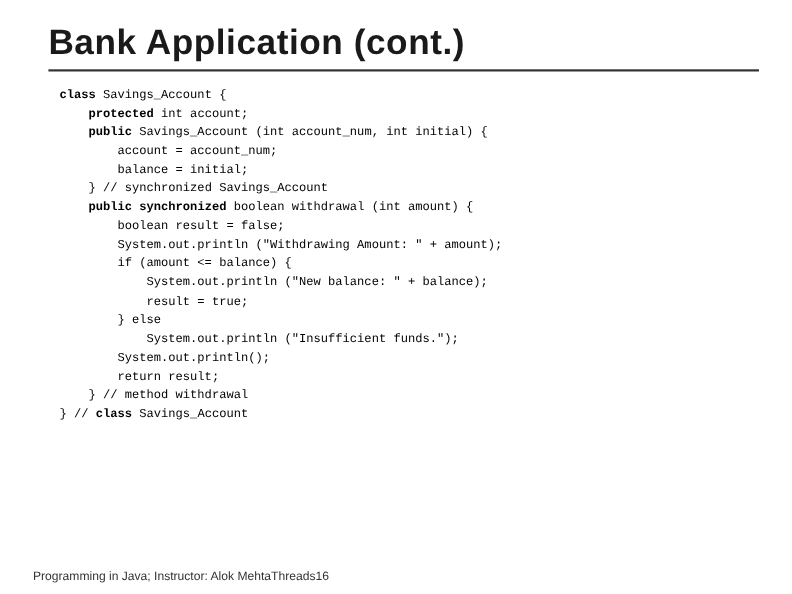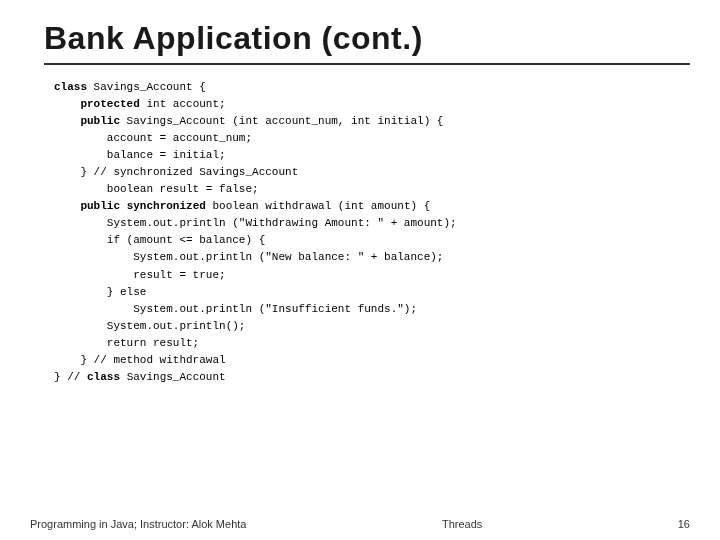--- a/index.html
+++ b/index.html
@@ -39,42 +39,41 @@
     }
     .code-block .kw {
       font-weight: bold;
     }
     .footer {
       position: absolute;
       bottom: 10px;
       left: 0;
       right: 0;
       display: flex;
-      justify-content: space-between;
       padding: 0 30px;
       font-size: 11px;
       color: #333333;
     }
   </style>
 </head>
 <body>
 
 <div class="slide">
   <div class="title">Bank Application (cont.)</div>
   <hr class="title-divider">
 
   <div class="code-block">
     <div><span class="kw">class</span> Savings_Account {</div>
     <div>&nbsp;&nbsp;&nbsp;&nbsp;<span class="kw">protected</span> int account;</div>
     <div>&nbsp;&nbsp;&nbsp;&nbsp;<span class="kw">public</span> Savings_Account (int account_num, int initial) {</div>
     <div>&nbsp;&nbsp;&nbsp;&nbsp;&nbsp;&nbsp;&nbsp;&nbsp;account = account_num;</div>
     <div>&nbsp;&nbsp;&nbsp;&nbsp;&nbsp;&nbsp;&nbsp;&nbsp;balance = initial;</div>
     <div>&nbsp;&nbsp;&nbsp;&nbsp;} <span style="font-style:normal;">// synchronized Savings_Account</span></div>
+    <div>&nbsp;&nbsp;&nbsp;&nbsp;<span class="kw">public</span> <span class="kw">synchronized</span> boolean withdrawal (int amount) {</div>
     <div>&nbsp;&nbsp;&nbsp;&nbsp;&nbsp;&nbsp;&nbsp;&nbsp;boolean result = false;</div>
-    <div>&nbsp;&nbsp;&nbsp;&nbsp;<span class="kw">public</span> <span class="kw">synchronized</span> boolean withdrawal (int amount) {</div>
     <div>&nbsp;&nbsp;&nbsp;&nbsp;&nbsp;&nbsp;&nbsp;&nbsp;System.out.println ("Withdrawing Amount: " + amount);</div>
     <div>&nbsp;&nbsp;&nbsp;&nbsp;&nbsp;&nbsp;&nbsp;&nbsp;if (amount &lt;= balance) {</div>
     <div>&nbsp;&nbsp;&nbsp;&nbsp;&nbsp;&nbsp;&nbsp;&nbsp;&nbsp;&nbsp;&nbsp;&nbsp;System.out.println ("New balance: " + balance);</div>
     <div>&nbsp;&nbsp;&nbsp;&nbsp;&nbsp;&nbsp;&nbsp;&nbsp;&nbsp;&nbsp;&nbsp;&nbsp;result = true;</div>
     <div>&nbsp;&nbsp;&nbsp;&nbsp;&nbsp;&nbsp;&nbsp;&nbsp;} else</div>
     <div>&nbsp;&nbsp;&nbsp;&nbsp;&nbsp;&nbsp;&nbsp;&nbsp;&nbsp;&nbsp;&nbsp;&nbsp;System.out.println ("Insufficient funds.");</div>
     <div>&nbsp;&nbsp;&nbsp;&nbsp;&nbsp;&nbsp;&nbsp;&nbsp;System.out.println();</div>
     <div>&nbsp;&nbsp;&nbsp;&nbsp;&nbsp;&nbsp;&nbsp;&nbsp;return result;</div>
     <div>&nbsp;&nbsp;&nbsp;&nbsp;} // method withdrawal</div>
     <div>} // <span class="kw">class</span> Savings_Account</div>

